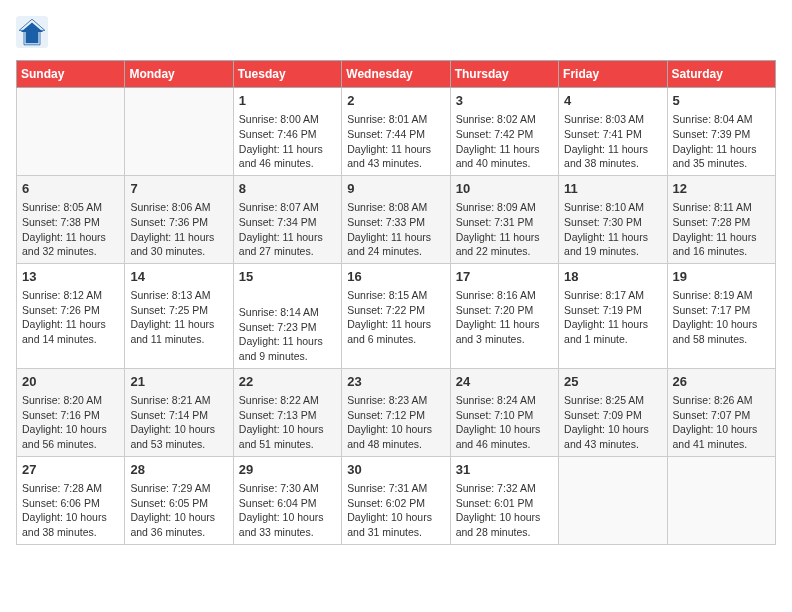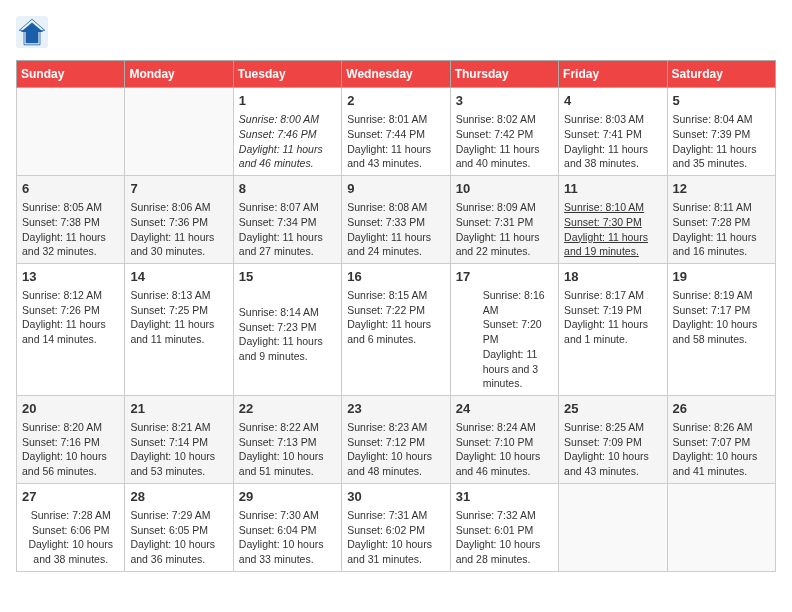--- a/index.html
+++ b/index.html
@@ -124,21 +124,21 @@
         <th>Friday</th>
         <th>Saturday</th>
       </tr>
   </thead>
   <tbody id="calendar-body">
       <tr>
         <td class="empty"></td>
         <td class="empty"></td>
         <td>
           <span class="day-number">1</span>
-          <div class="day-info" style="white-space: pre-line; font-style: italic;">Sunrise: 8:00 AM
+          <div class="day-info" style="white-space: pre-line;">Sunrise: 8:00 AM
 Sunset: 7:46 PM
 Daylight: 11 hours and 46 minutes.</div>
         </td>
         <td>
           <span class="day-number">2</span>
           <div class="day-info" style="white-space: pre-line;">Sunrise: 8:01 AM
 Sunset: 7:44 PM
 Daylight: 11 hours and 43 minutes.</div>
         </td>
         <td>
@@ -186,21 +186,21 @@
 Daylight: 11 hours and 24 minutes.</div>
         </td>
         <td>
           <span class="day-number">10</span>
           <div class="day-info" style="white-space: pre-line;">Sunrise: 8:09 AM
 Sunset: 7:31 PM
 Daylight: 11 hours and 22 minutes.</div>
         </td>
         <td>
           <span class="day-number">11</span>
-          <div class="day-info" style="white-space: pre-line; text-decoration: underline;">Sunrise: 8:10 AM
+          <div class="day-info" style="white-space: pre-line;">Sunrise: 8:10 AM
 Sunset: 7:30 PM
 Daylight: 11 hours and 19 minutes.</div>
         </td>
         <td>
           <span class="day-number">12</span>
           <div class="day-info" style="white-space: pre-line;">Sunrise: 8:11 AM
 Sunset: 7:28 PM
 Daylight: 11 hours and 16 minutes.</div>
         </td>
       </tr>
@@ -224,21 +224,21 @@
 Daylight: 11 hours and 9 minutes.</div>
         </td>
         <td>
           <span class="day-number">16</span>
           <div class="day-info" style="white-space: pre-line;">Sunrise: 8:15 AM
 Sunset: 7:22 PM
 Daylight: 11 hours and 6 minutes.</div>
         </td>
         <td>
           <span class="day-number">17</span>
-          <div class="day-info" style="white-space: pre-line; margin-left: 27px;">Sunrise: 8:16 AM
+          <div class="day-info" style="white-space: pre-line;">Sunrise: 8:16 AM
 Sunset: 7:20 PM
 Daylight: 11 hours and 3 minutes.</div>
         </td>
         <td>
           <span class="day-number">18</span>
           <div class="day-info" style="white-space: pre-line;">Sunrise: 8:17 AM
 Sunset: 7:19 PM
 Daylight: 11 hours and 1 minute.</div>
         </td>
         <td>
@@ -288,21 +288,21 @@
         <td>
           <span class="day-number">26</span>
           <div class="day-info" style="white-space: pre-line;">Sunrise: 8:26 AM
 Sunset: 7:07 PM
 Daylight: 10 hours and 41 minutes.</div>
         </td>
       </tr>
       <tr>
         <td>
           <span class="day-number">27</span>
-          <div class="day-info" style="white-space: pre-line; text-align: center;">Sunrise: 7:28 AM
+          <div class="day-info" style="white-space: pre-line;">Sunrise: 7:28 AM
 Sunset: 6:06 PM
 Daylight: 10 hours and 38 minutes.</div>
         </td>
         <td>
           <span class="day-number">28</span>
           <div class="day-info" style="white-space: pre-line;">Sunrise: 7:29 AM
 Sunset: 6:05 PM
 Daylight: 10 hours and 36 minutes.</div>
         </td>
         <td>

